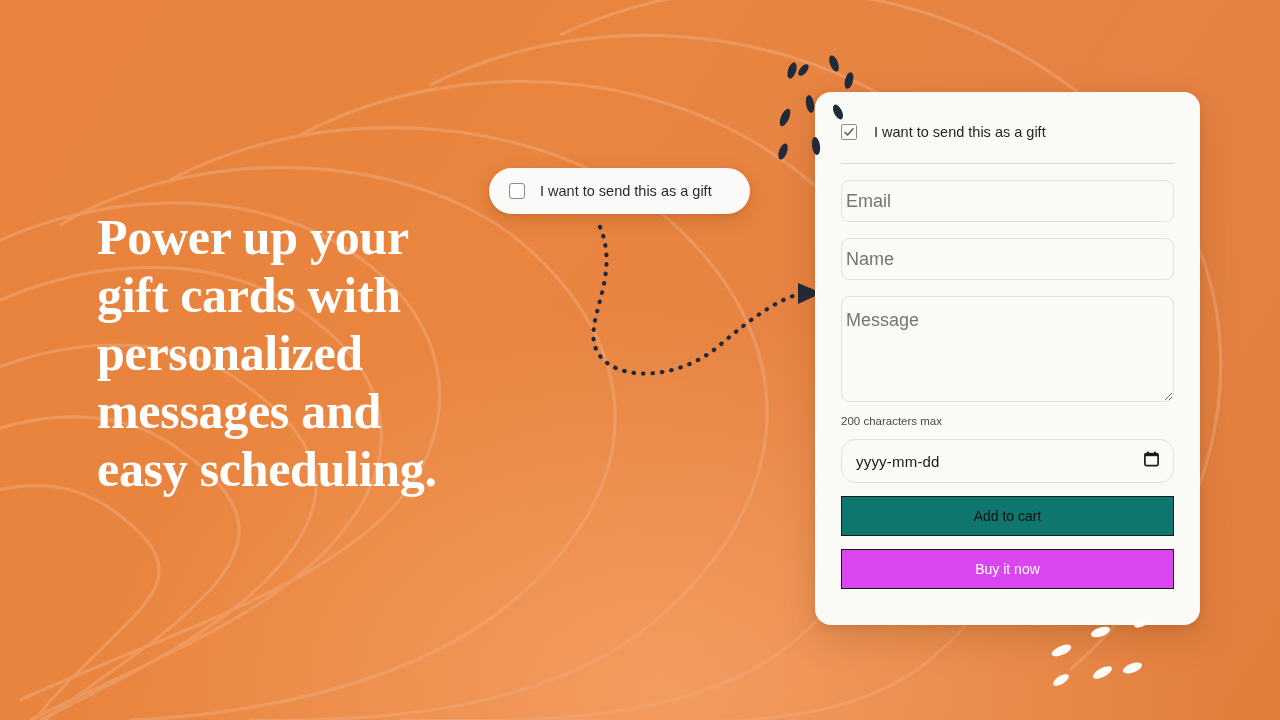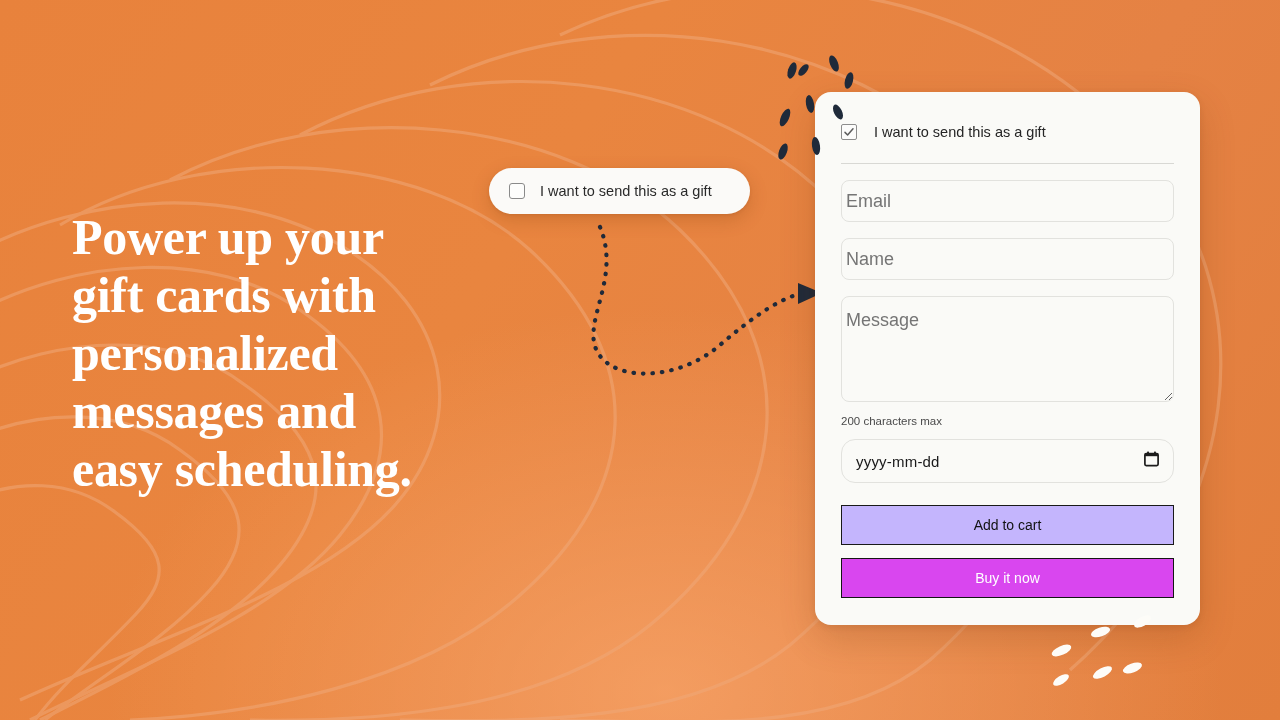--- a/index.html
+++ b/index.html
@@ -29,21 +29,21 @@
   #topo {
     position: absolute;
     left: 0; top: 0;
     width: 1280px; height: 720px;
     pointer-events: none;
   }
 
   
   #headline {
     position: absolute;
-    left: 72px;
+    left: 97px;
     top: 208px;
     width: 470px;
     font-family: "Liberation Serif", "DejaVu Serif", serif;
     font-weight: bold;
     font-size: 50px;
     line-height: 58px;
     color: #ffffff;
     letter-spacing: -0.3px;
     white-space: pre-line;
   }
@@ -179,24 +179,24 @@
     width: 333px;
     height: 40px;
     display: flex;
     align-items: center;
     justify-content: center;
     font-size: 14px;
     font-family: "Liberation Sans", sans-serif;
     cursor: pointer;
   }
   #addToCart {
-    background: #c4b5fd;
+    background: #0f766e;
     border: 1.4px solid #191919;
     color: #121212;
-    margin-top: 22px;
+    margin-top: 13px;
   }
   #buyNow {
     background: #d946ef;
     border: 1.4px solid #151515;
     color: #ffffff;
     margin-top: 13px;
   }
 </style>
 </head>
 <body>

